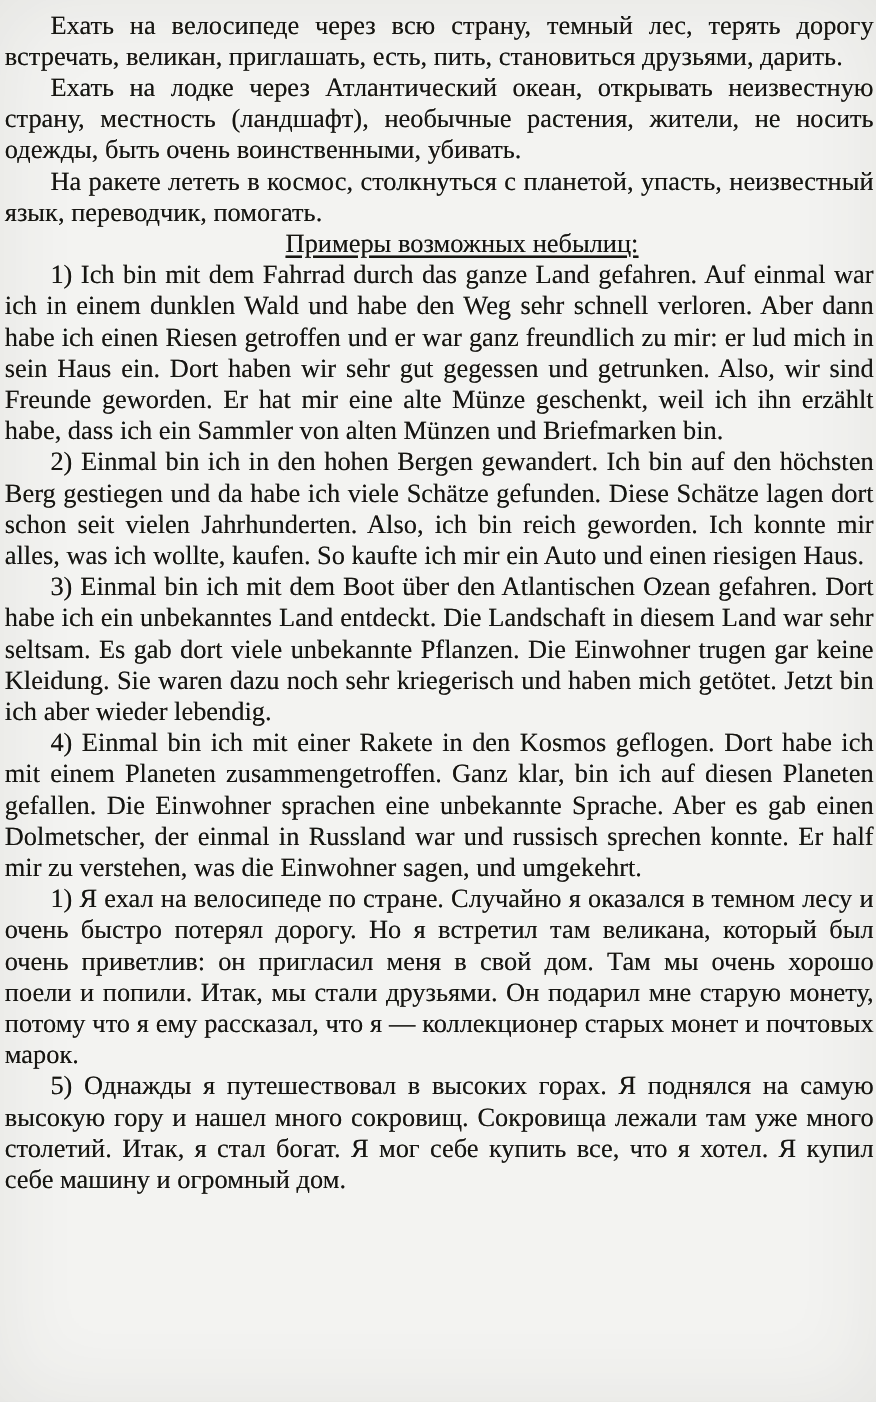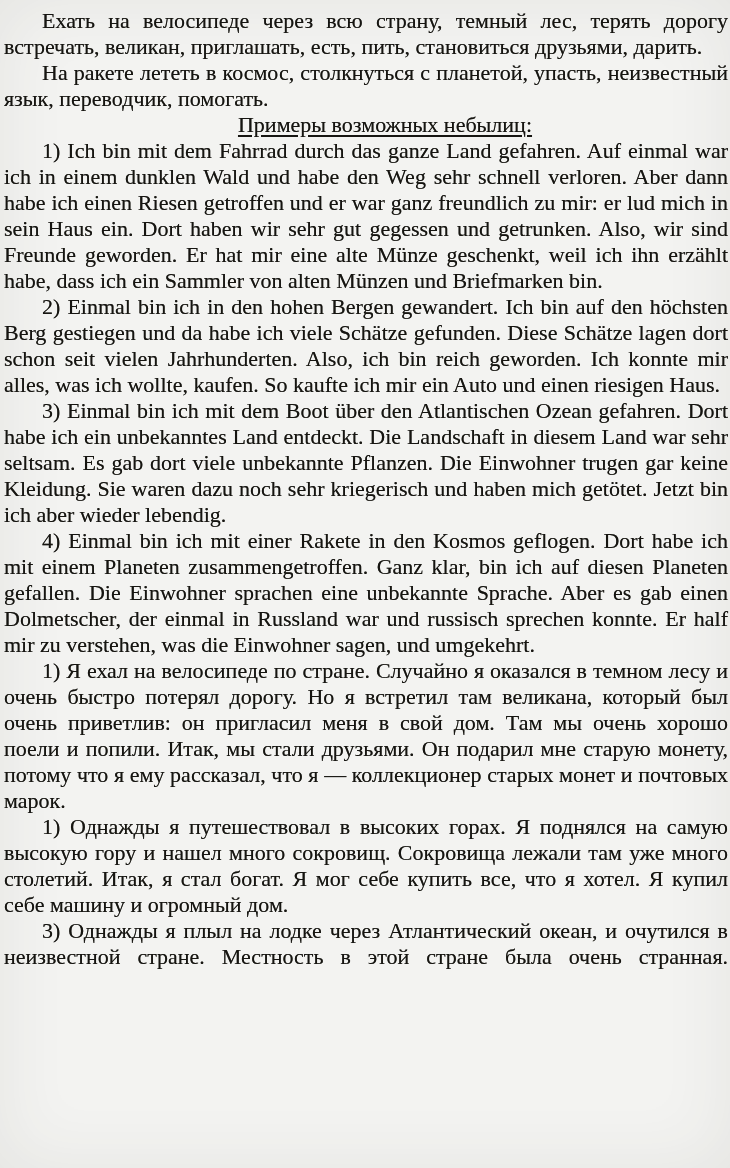--- a/index.html
+++ b/index.html
@@ -40,35 +40,35 @@
   }
 </style>
 </head>
 <body>
 
 <div class="page">
 
   <p>Ехать на велосипеде через всю страну, темный лес, терять дорогу встречать, великан, приглашать, есть, пить, становиться друзьями, дарить.</p>
 
 
+  <p>Ехать на лодке через Атлантический океан, открывать неизвестную страну, местность (ландшафт), необычные растения, жители, не носить одежды, быть очень воинственными, убивать.</p>
 
   <p>На ракете лететь в космос, столкнуться с планетой, упасть, неизвестный язык, переводчик, помогать.</p>
 
   <p class="heading">
     <span class="underline">Примеры возможных небылиц:</span>
   </p>
 
   <p>1) Ich bin mit dem Fahrrad durch das ganze Land gefahren. Auf einmal war ich in einem dunklen Wald und habe den Weg sehr schnell verloren. Aber dann habe ich einen Riesen getroffen und er war ganz freundlich zu mir: er lud mich in sein Haus ein. Dort haben wir sehr gut gegessen und getrunken. Also, wir sind Freunde geworden. Er hat mir eine alte Münze geschenkt, weil ich ihn erzählt habe, dass ich ein Sammler von alten Münzen und Briefmarken bin.</p>
 
   <p>2) Einmal bin ich in den hohen Bergen gewandert. Ich bin auf den höchsten Berg gestiegen und da habe ich viele Schätze gefunden. Diese Schätze lagen dort schon seit vielen Jahrhunderten. Also, ich bin reich geworden. Ich konnte mir alles, was ich wollte, kaufen. So kaufte ich mir ein Auto und einen riesigen Haus.</p>
 
   <p>3) Einmal bin ich mit dem Boot über den Atlantischen Ozean gefahren. Dort habe ich ein unbekanntes Land entdeckt. Die Landschaft in diesem Land war sehr seltsam. Es gab dort viele unbekannte Pflanzen. Die Einwohner trugen gar keine Kleidung. Sie waren dazu noch sehr kriegerisch und haben mich getötet. Jetzt bin ich aber wieder lebendig.</p>
 
   <p>4) Einmal bin ich mit einer Rakete in den Kosmos geflogen. Dort habe ich mit einem Planeten zusammengetroffen. Ganz klar, bin ich auf diesen Planeten gefallen. Die Einwohner sprachen eine unbekannte Sprache. Aber es gab einen Dolmetscher, der einmal in Russland war und russisch sprechen konnte. Er half mir zu verstehen, was die Einwohner sagen, und umgekehrt.</p>
 
 
   <p>1) Я ехал на велосипеде по стране. Случайно я оказался в темном лесу и очень быстро потерял дорогу. Но я встретил там великана, который был очень приветлив: он пригласил меня в свой дом. Там мы очень хорошо поели и попили. Итак, мы стали друзьями. Он подарил мне старую монету, потому что я ему рассказал, что я — коллекционер старых монет и почтовых марок.</p>
 
-  <p>1) Однажды я путешествовал в высоких горах. Я поднялся на самую высокую гору и нашел много сокровищ. Сокровища лежали там уже много столетий. Итак, я стал богат. Я мог себе купить все, что я хотел. Я купил себе машину и огромный дом.</p>
+  <p>5) Однажды я путешествовал в высоких горах. Я поднялся на самую высокую гору и нашел много сокровищ. Сокровища лежали там уже много столетий. Итак, я стал богат. Я мог себе купить все, что я хотел. Я купил себе машину и огромный дом.</p>
 
-  <p class="cut">3) Однажды я плыл на лодке через Атлантический океан, и очутился в неизвестной стране. Местность в этой стране была очень странная.</p>
 
 </div>
 
 </body></html>

